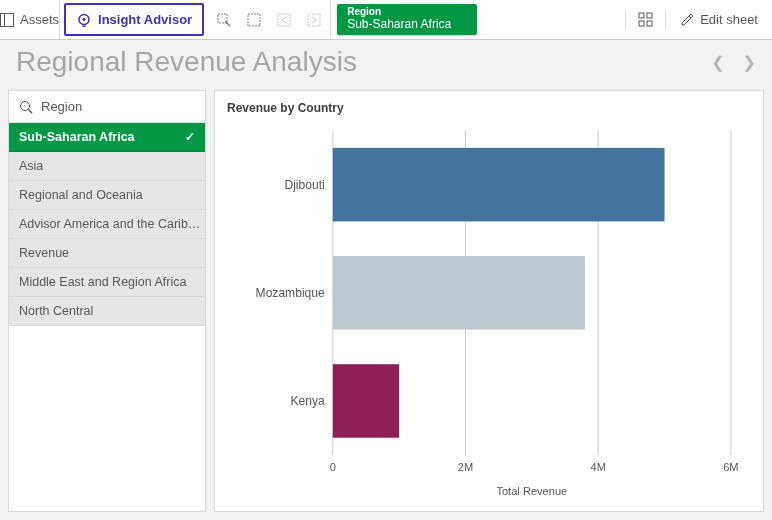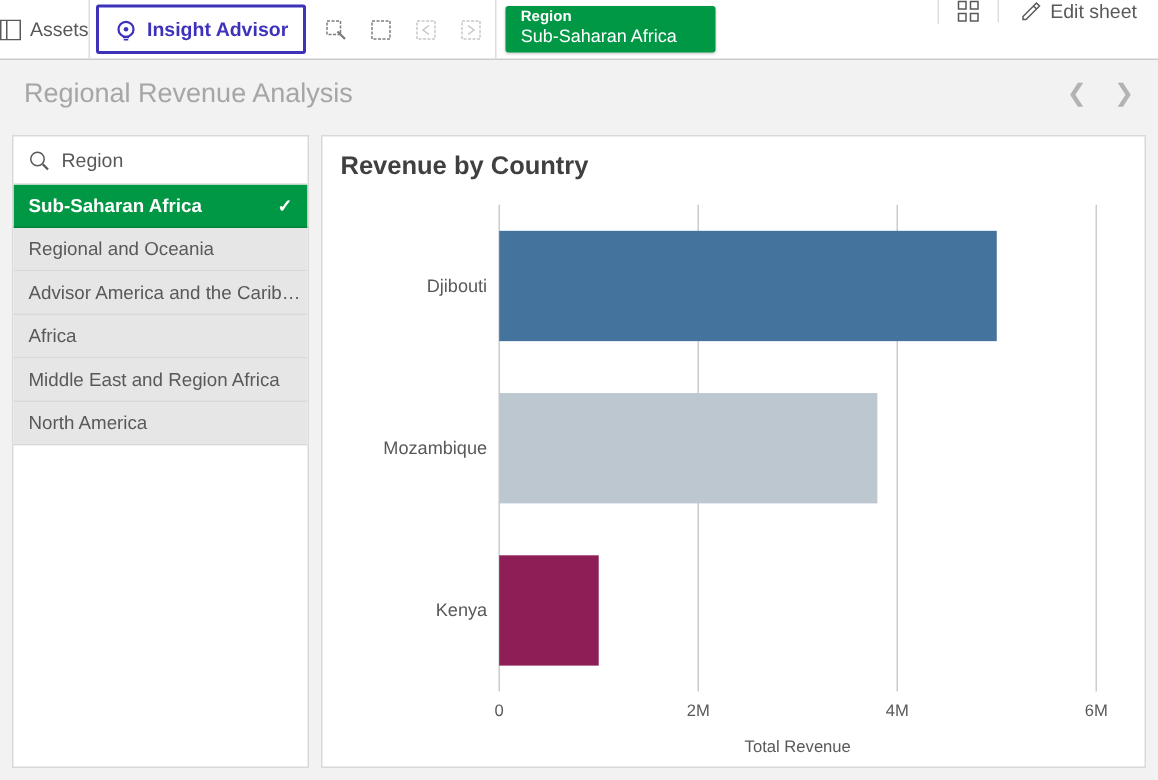--- a/index.html
+++ b/index.html
@@ -60,40 +60,40 @@
     justify-content: center;
     padding: 3px 10px;
     min-width: 140px;
     border-radius: 2px;
     box-shadow: 0 1px 2px rgba(0,0,0,.2);
   }
   .sel-pill .lbl { font-size: 10px; font-weight: 600; line-height: 1; }
   .sel-pill .val { font-size: 12px; line-height: 1.2; }
   .tb-spacer { flex: 1; }
   .tb-right {
-    display: flex; align-items: flex-start;
+    display: flex; align-items: center;
   }
   .tb-grid {
     width: 40px; display:flex; align-items:center; justify-content:center;
     border-left:1px solid #ddd; cursor:pointer;
   }
   .tb-edit {
     display:flex; align-items:center; padding:0 14px;
     border-left:1px solid #ddd; cursor:pointer;
   }
   .tb-edit svg { margin-right: 6px; }
 
   .subhdr {
     background: #f2f2f2;
     height: 44px;
     display:flex; align-items:center; justify-content:space-between;
     padding: 0 16px;
   }
   .subhdr h1 {
-    font-size: 18px;
+    font-size: 28px;
     font-weight: 400;
     color: #a6a6a6;
   }
   .pager { display:flex; gap:18px; color:#b3b3b3; }
   .pager span { cursor:pointer; font-size:16px; }
 
   .body {
     display:flex;
     height: calc(520px - 40px - 44px);
     background:#f2f2f2;
@@ -138,21 +138,21 @@
 
   .chartcard {
     flex:1;
     background:#fff;
     border:1px solid #d9d9d9;
     padding: 10px 12px;
     display:flex;
     flex-direction:column;
   }
   .chartcard h2 {
-    font-size:17px;
+    font-size:12px;
     font-weight:700;
     color:#404040;
     margin-bottom:4px;
   }
   .plot {
     flex:1;
     position:relative;
   }
   .plot svg { width:100%; height:100%; }
 </style>
@@ -240,33 +240,36 @@
           <line x1="9.5" y1="9.5" x2="13" y2="13" stroke="#595959" stroke-width="1.5"></line>
         </svg>
       <span>Region</span>
     </div>
     <div class="list" id="filter-list">
         <div class="row selected">
           <span>Sub-Saharan Africa</span>
           <span class="check">✓</span>
         </div>
         <div class="row">
+          <span>Asia</span>
+        </div>
+        <div class="row">
           <span>Regional and Oceania</span>
         </div>
         <div class="row">
           <span>Advisor America and the Carib…</span>
         </div>
         <div class="row">
-          <span>Africa</span>
+          <span>Revenue</span>
         </div>
         <div class="row">
           <span>Middle East and Region Africa</span>
         </div>
         <div class="row">
-          <span>North America</span>
+          <span>North Central</span>
         </div>
       </div>
   </div>
 
   <div class="chartcard">
     <h2>Revenue by Country</h2>
     <div class="plot">
       <svg id="chart-svg" viewBox="0 0 520 380" preserveAspectRatio="xMidYMid meet">
           <line x1="105" y1="10" x2="105" y2="332" stroke="#cccccc"></line>
           <text x="105" y="348" text-anchor="middle" font-size="11" fill="#595959">0</text>

